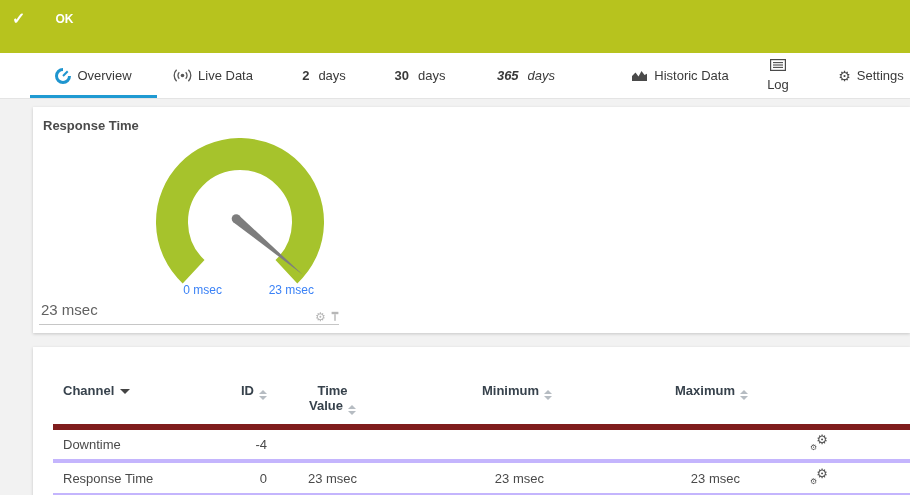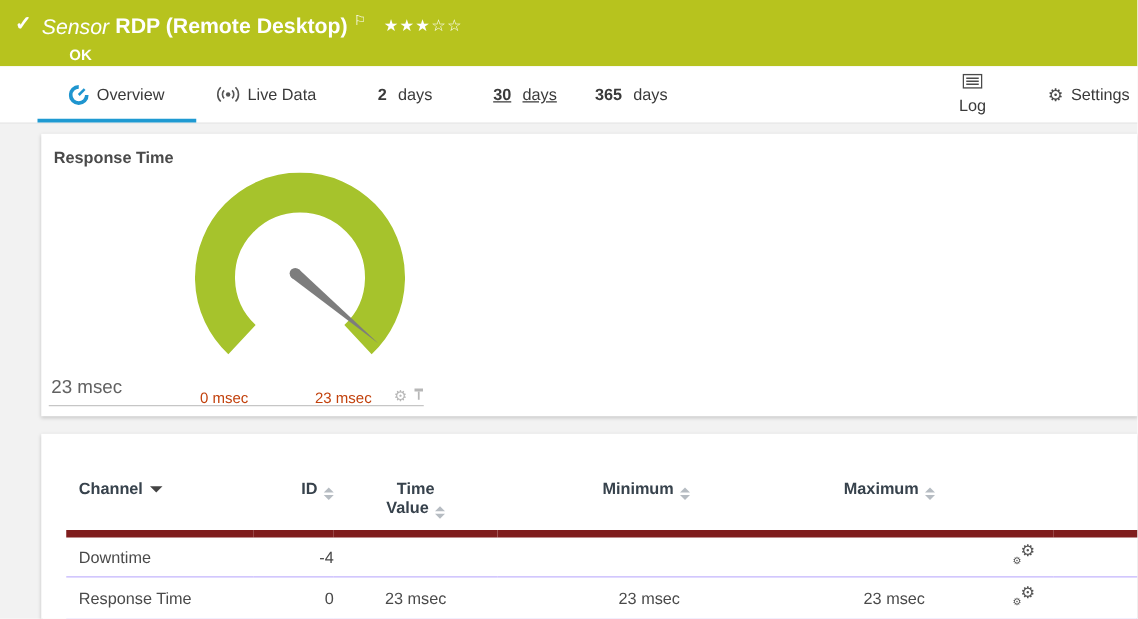--- a/index.html
+++ b/index.html
@@ -24,54 +24,54 @@
   .tab {
     position: absolute; top: 0; height: 100%;
     display: flex; align-items: center; justify-content: center; gap: 6px;
     font-size: 13px; color: #3a3a3a; cursor: pointer; text-decoration: none; white-space: nowrap;
   }
   .tab .num { font-weight: bold; margin-right: 3px; }
   .tab.active::after { content: ""; position: absolute; left: 0; right: 0; bottom: 0; height: 3px; background: #1f9ad2; }
   .tab-ovw { left: 30px;  width: 127px; }
   .tab-live { left: 168px; width: 90px; }
   .tab-2d  { left: 298px; width: 52px; }
-  .tab-30d { left: 391px; width: 58px; text-decoration: underline; }
-  .tab-365d{ left: 472px; width: 66px; }
+  .tab-30d { left: 391px; width: 58px; }
+  .tab-365d{ left: 493px; width: 66px; font-style: italic; }
   .tab-hist{ left: 620px; width: 120px; }
   .tab-log { left: 750px; width: 56px; flex-direction: column; }
   .tab-set { left: 834px; width: 74px; }
   .tab svg { display: block; }
   .gear-glyph { font-size: 14px; color: #4a4a4a; line-height: 1; }
 
   
   .content { position: absolute; top: 100px; left: 0; right: 0; bottom: 0; padding-left: 43px; }
   .panel { position: absolute; left: 33px; right: 0; background: #fff; box-shadow: 0 1px 3px rgba(0,0,0,.18); }
   .gauge-panel { top: 7px; height: 226px; }
   .table-panel { top: 247px; height: 260px; }
 
   
   .gp-title { position: absolute; left: 10px; top: 11px; font-size: 13px; font-weight: bold; color: #4a4a4a; }
   .gauge-svg { position: absolute; left: 123px; top: 31px; }
-  .g-minlabel, .g-maxlabel { position: absolute; top: 204px; width: 62px; text-align: left; font-size: 12px; color: #c2410c; }
+  .g-minlabel, .g-maxlabel { position: absolute; top: 176px; width: 62px; text-align: right; font-size: 12px; color: #3b82f6; }
   .g-minlabel { left: 127px; }
   .g-maxlabel { left: 219px; }
   .gp-value { position: absolute; left: 8px; top: 194px; font-size: 15px; color: #616161; }
   .gp-tools { position: absolute; left: 282px; top: 201px; display: flex; align-items: center; gap: 4px; color: #b7b7b7; }
   .gp-tools .small-gear { font-size: 12px; cursor: pointer; color: #b7b7b7; line-height: 1; }
   .gp-divider { position: absolute; left: 6px; top: 217px; width: 300px; height: 1px; background: #c6c6c6; }
 
   
   table { border-collapse: collapse; table-layout: fixed; margin: 36px 0 0 20px; width: calc(100% - 20px); }
   col.c1{width:150px} col.c2{width:64px} col.c3{width:131px} col.c4{width:154px} col.c5{width:196px} col.c6{width:95px}
   th { font-size: 13px; font-weight: bold; color: #37424c; vertical-align: top; padding: 0 0 9px 0; line-height: 15px; }
   th.c1h { text-align: left; padding-left: 10px; }
   th.c2h, th.c4h, th.c5h { text-align: right; }
   th.c3h { text-align: center; }
   thead tr { border-bottom: 6px solid #7f1d1d; }
-  tbody tr { border-bottom: 1px solid #c4b5fd; height: 34px; }
+  tbody tr { border-bottom: 4px solid #c4b5fd; height: 34px; }
   td { font-size: 13px; color: #4a4a4a; vertical-align: middle; }
   td.c1d { padding-left: 10px; }
   td.c2d { text-align: right; }
   td.c3d { text-align: center; }
   td.c4d, td.c5d { text-align: right; padding-right: 8px; }
   td.c6d { text-align: right; padding-right: 15px; }
 
   .sort { display: inline-flex; flex-direction: column; gap: 2px; margin-left: 5px; vertical-align: 1px; cursor: pointer; }
   .sort i { display:block; width: 0; height: 0; border-left: 4px solid transparent; border-right: 4px solid transparent; }
   .sort .up { border-bottom: 4px solid #b6bcc2; }
@@ -81,23 +81,20 @@
   .channel-gears { position: relative; display: inline-block; width: 18px; height: 16px; cursor: pointer; }
   .channel-gears .g-big { position: absolute; right: 0; top: -2px; font-size: 13px; color: #555; line-height: 1; }
   .channel-gears .g-small { position: absolute; left: 0; bottom: -1px; font-size: 8px; color: #555; line-height: 1; }
 </style>
 </head>
 <body>
 
 <header class="sensor-header">
   <span class="check-icon">✓</span>
   <div>
-    <div class="title-line">
-      <span class="kind-label">Sensor</span><span class="sensor-name">RDP (Remote Desktop)</span><span class="flag-icon">⚐</span><span class="stars"><span>★★★</span><span>☆☆</span></span>
-    </div>
     <div class="status-text">OK</div>
   </div>
 </header>
 
 <nav class="tabs">
   <a class="tab tab-ovw active">
     <span>
         <svg width="16" height="16" viewBox="0 0 16 16">
           <path d="M8 1.5 A6.5 6.5 0 1 0 14.5 8" fill="none" stroke="#1f95cf" stroke-width="3"></path>
           <line x1="8" y1="8" x2="12.7" y2="3.3" stroke="#1f95cf" stroke-width="2"></line>
@@ -121,20 +118,28 @@
     <span class="num">2</span>
     <span>days</span>
   </a>
   <a class="tab tab-30d">
     <span class="num">30</span>
     <span>days</span>
   </a>
   <a class="tab tab-365d">
     <span class="num">365</span>
     <span>days</span>
+  </a>
+  <a class="tab tab-hist">
+    <span>
+        <svg width="17" height="13" viewBox="0 0 17 13">
+          <path d="M1 12 L1 7 L4.5 3.5 L7.5 7.5 L10.5 2 L13.5 6 L16 4.8 L16 12 Z" fill="#4a4a4a"></path>
+        </svg>
+      </span>
+    <span>Historic Data</span>
   </a>
   <a class="tab tab-log">
     <span>
         <svg width="16" height="12" viewBox="0 0 16 12">
           <rect x="0.6" y="0.6" width="14.8" height="10.8" fill="none" stroke="#4a4a4a" stroke-width="1.2"></rect>
           <line x1="3" y1="3.6" x2="13" y2="3.6" stroke="#4a4a4a" stroke-width="1.1"></line>
           <line x1="3" y1="6" x2="13" y2="6" stroke="#4a4a4a" stroke-width="1.1"></line>
           <line x1="3" y1="8.4" x2="13" y2="8.4" stroke="#4a4a4a" stroke-width="1.1"></line>
         </svg>
       </span>

